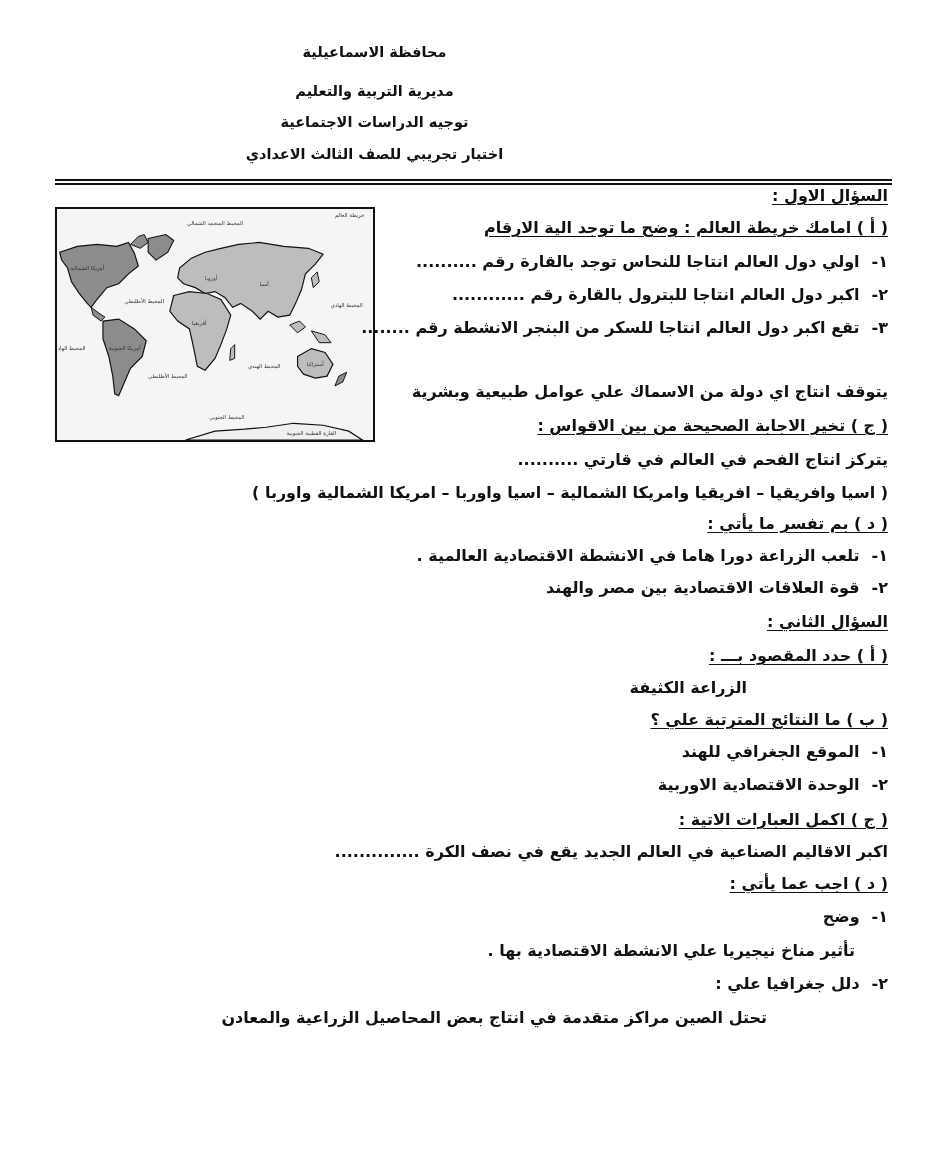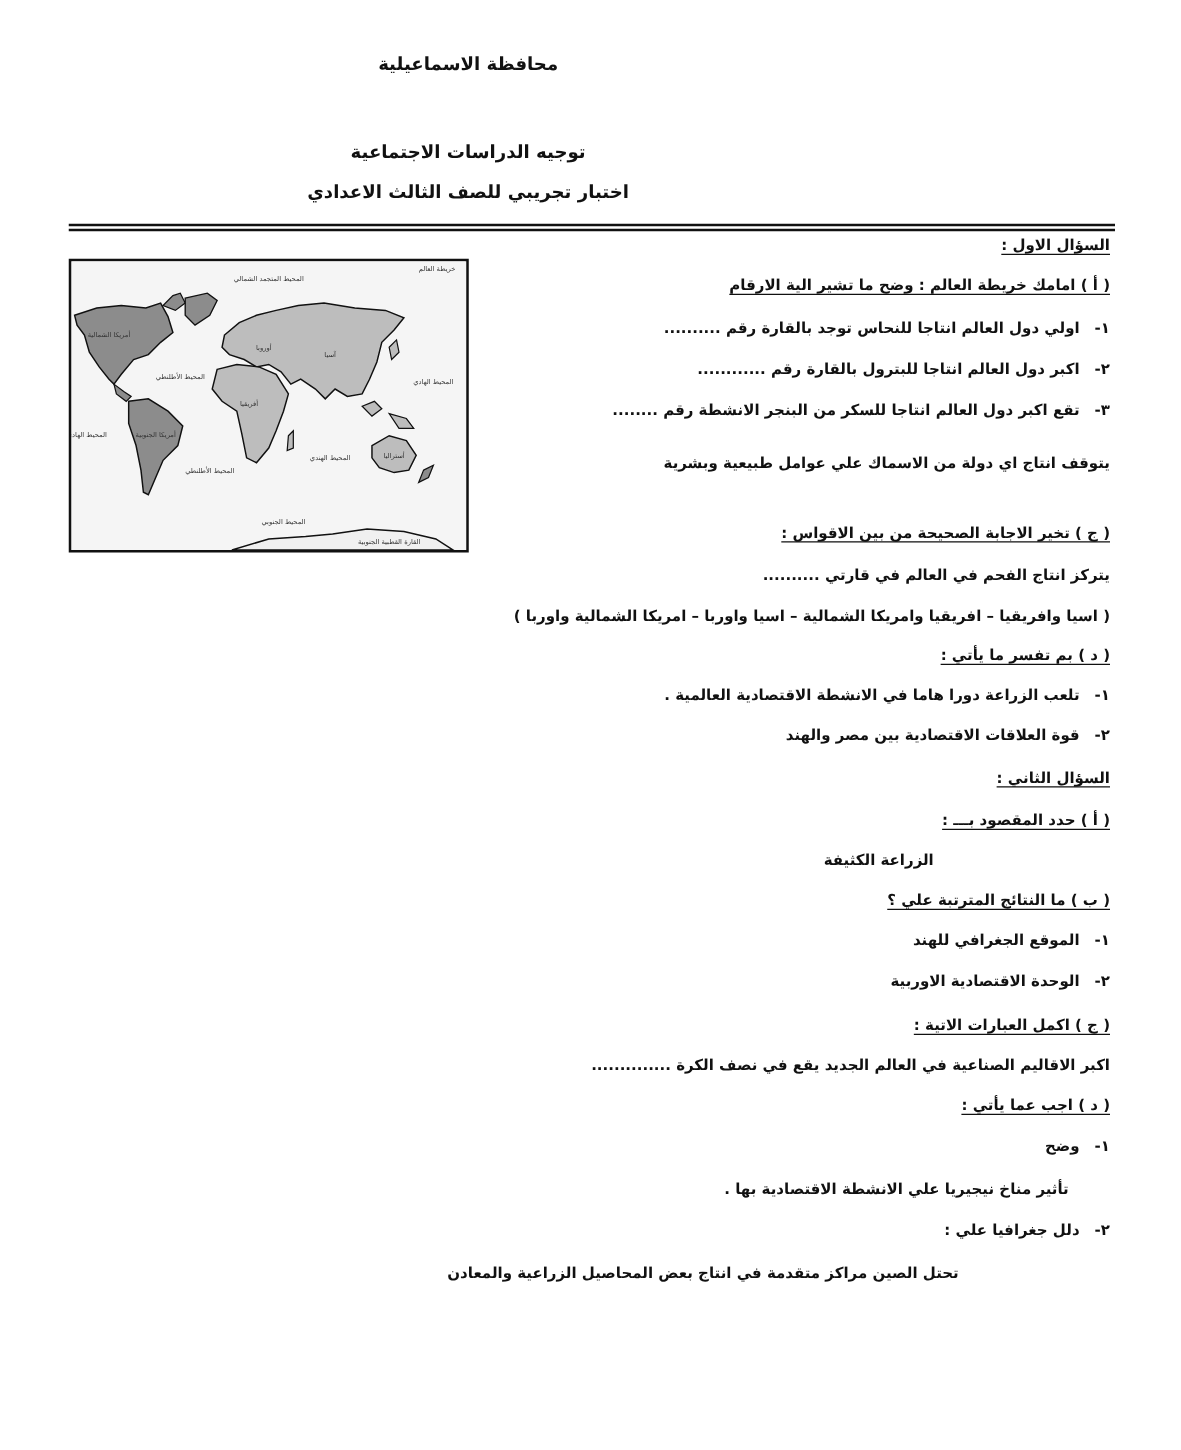--- a/index.html
+++ b/index.html
@@ -12,37 +12,38 @@
   .hdr {
     position: absolute; left: 0; width: 749px; text-align: center;
     font-weight: bold; font-size: 14.5px; direction: rtl;
   }
   .rule {
     position: absolute; left: 55px; width: 837px; height: 6px;
     border-top: 2px solid #111; border-bottom: 2px solid #111; box-sizing: border-box;
   }
   .ln {
     position: absolute; right: 57px; direction: rtl; text-align: left;
-    font-weight: bold; font-size: 12px; white-space: nowrap; line-height: 20px;
+    font-weight: bold; font-size: 16px; white-space: nowrap; line-height: 20px;
   }
   .ul { text-decoration: underline; text-underline-offset: 3px; }
   .num { display: inline-block; margin-left: 12px; }
   .map {
     position: absolute; left: 55px; top: 207px; width: 320px; height: 235px;
     border: 2px solid #111; box-sizing: border-box; background: #f5f5f5; overflow: hidden;
   }
   .map svg { display: block; width: 100%; height: 100%; }
   .maplbl { font-family: "DejaVu Sans", sans-serif; font-size: 5.5px; fill: #333; }
 </style>
 </head>
 <body>
 
 <div class="page">
 
   <div class="hdr" style="top:44px">محافظة الاسماعيلية</div>
+  <div class="hdr" style="top:83px">مديرية التربية والتعليم</div>
   <div class="hdr" style="top:114px">توجيه الدراسات الاجتماعية</div>
   <div class="hdr" style="top:146px">اختبار تجريبي للصف الثالث الاعدادي</div>
 
   <div class="rule" style="top:179px"></div>
 
   <div class="map">
     <svg viewBox="0 0 320 235">
       <rect x="0" y="0" width="320" height="235" fill="#f5f5f5"></rect>
 
       <path d="M2,44 L20,38 L40,36 L60,38 L72,34 L78,45 L82,58 L72,66 L62,76 L50,80 L40,92 L34,100 L30,96 L22,86 L14,74 L10,60 L4,52 Z" fill="#8c8c8c" stroke="#111" stroke-width="1.2"></path>
@@ -83,25 +84,25 @@
       <text class="maplbl" x="144" y="118" text-anchor="middle">أفريقيا</text>
       <text class="maplbl" x="294" y="100" text-anchor="middle">المحيط الهادي</text>
       <text class="maplbl" x="210" y="162" text-anchor="middle">المحيط الهندي</text>
       <text class="maplbl" x="262" y="160" text-anchor="middle">أستراليا</text>
       <text class="maplbl" x="172" y="214" text-anchor="middle">المحيط الجنوبي</text>
       <text class="maplbl" x="258" y="230" text-anchor="middle">القارة القطبية الجنوبية</text>
     </svg>
   </div>
 
   <div class="ln ul" style="top:186px">السؤال الاول :</div>
-  <div class="ln ul" style="top:218px">( أ ) امامك خريطة العالم : وضح ما تشير الية الارقام</div>
+  <div class="ln ul" style="top:218px">( أ ) امامك خريطة العالم : وضح ما توجد الية الارقام</div>
   <div class="ln" style="top:252px"><span class="num">١-</span><span>اولي دول العالم انتاجا للنحاس توجد بالقارة رقم ..........</span></div>
   <div class="ln" style="top:285px"><span class="num">٢-</span><span>اكبر دول العالم انتاجا للبترول بالقارة رقم ............</span></div>
   <div class="ln" style="top:318px"><span class="num">٣-</span><span>تقع اكبر دول العالم انتاجا للسكر من البنجر الانشطة رقم ........</span></div>
-  <div class="ln" style="top:360px">يتوقف انتاج اي دولة من الاسماك علي عوامل طبيعية وبشرية</div>
+  <div class="ln" style="top:382px">يتوقف انتاج اي دولة من الاسماك علي عوامل طبيعية وبشرية</div>
   <div class="ln ul" style="top:416px">( ج ) تخير الاجابة الصحيحة من بين الاقواس :</div>
   <div class="ln" style="top:483px">( اسيا وافريقيا – افريقيا وامريكا الشمالية – اسيا واوربا – امريكا الشمالية واوربا )</div>
   <div class="ln" style="top:450px">يتركز انتاج الفحم في العالم في قارتي ..........</div>
   <div class="ln ul" style="top:514px">( د ) بم تفسر ما يأتي :</div>
   <div class="ln" style="top:546px"><span class="num">١-</span><span>تلعب الزراعة دورا هاما في الانشطة الاقتصادية العالمية .</span></div>
   <div class="ln" style="top:578px"><span class="num">٢-</span><span>قوة العلاقات الاقتصادية بين مصر والهند</span></div>
 
   <div class="ln ul" style="top:612px">السؤال الثاني :</div>
   <div class="ln ul" style="top:646px">( أ ) حدد المقصود بـــ :</div>
   <div class="ln" style="top:678px; right:198px">الزراعة الكثيفة</div>

